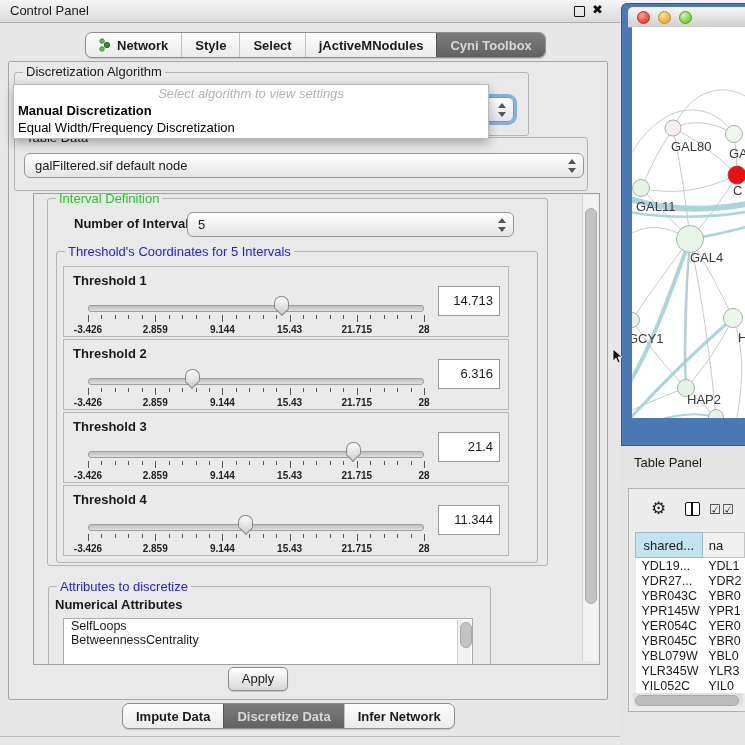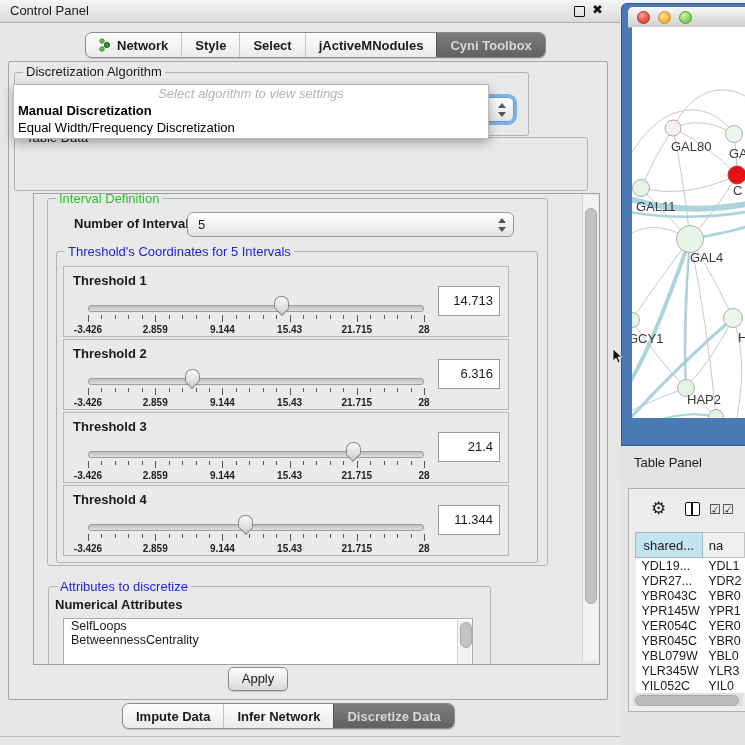--- a/index.html
+++ b/index.html
@@ -135,20 +135,24 @@
 
   <div class="group" style="left:5px;top:10px;width:513px;height:62px;">
     <span class="glabel" style="top:-9px;background:#e9e9e9;">Discretization Algorithm</span>
     <div class="combo focus" style="left:9px;top:24px;width:490px;">
       <span class="arrows"></span>
     </div>
   </div>
 
   <div class="group" style="left:5px;top:75px;width:572px;height:52px;">
     <span class="glabel">Table Data</span>
+    <div class="combo" style="left:9px;top:15px;width:560px;">
+      <span>galFiltered.sif default node</span>
+      <span class="arrows"></span>
+    </div>
   </div>
 
   <div class="abs" id="scrollpanel" style="left:24px;top:131px;">
 
     <div class="group" style="left:13px;top:4px;width:499px;height:366px;">
       <span class="glabel green">Interval Definition</span>
 
       <div class="abs" style="left:26px;top:17px;font-weight:bold;">Number of Intervals</div>
       <div class="combo" style="left:139px;top:13px;width:327px;">
         <span>5</span>
@@ -356,25 +360,25 @@
 <div class="abs" id="algo-popup">
   <div class="prompt">Select algorithm to view settings</div>
 <div class="opt bold">Manual Discretization</div>
     <div class="opt">Equal Width/Frequency Discretization</div>
   </div>
 
 <div class="abs tabbar" style="left:122px;top:703px;" id="bottom-tabs">
     <div class="seg">
       <span>Impute Data</span>
     </div>
+    <div class="seg sel">
+      <span>Discretize Data</span>
+    </div>
     <div class="seg">
       <span>Infer Network</span>
-    </div>
-    <div class="seg sel">
-      <span>Discretize Data</span>
     </div>
   </div>
 <div class="abs" style="left:0;top:736px;width:620px;height:1px;background:#bdbdbd;"></div>
 
 <div class="abs" style="left:620px;top:0;width:125px;height:6px;background:#f3f4f6;"></div>
 <div class="abs" id="net-frame"></div>
 <div class="abs" id="net-title">
   <div class="light" style="left:9px;background:radial-gradient(circle at 35% 30%,#f9a79f,#ee6156 45%,#d13527);border:1px solid #ad3427;"></div>
   <div class="light" style="left:30px;background:radial-gradient(circle at 35% 30%,#fbe09a,#f6c04f 45%,#e39d2f);border:1px solid #bf8c2f;"></div>
   <div class="light" style="left:51px;background:radial-gradient(circle at 35% 30%,#d6f3b0,#9ade67 45%,#5fb23a);border:1px solid #58992f;"></div>

